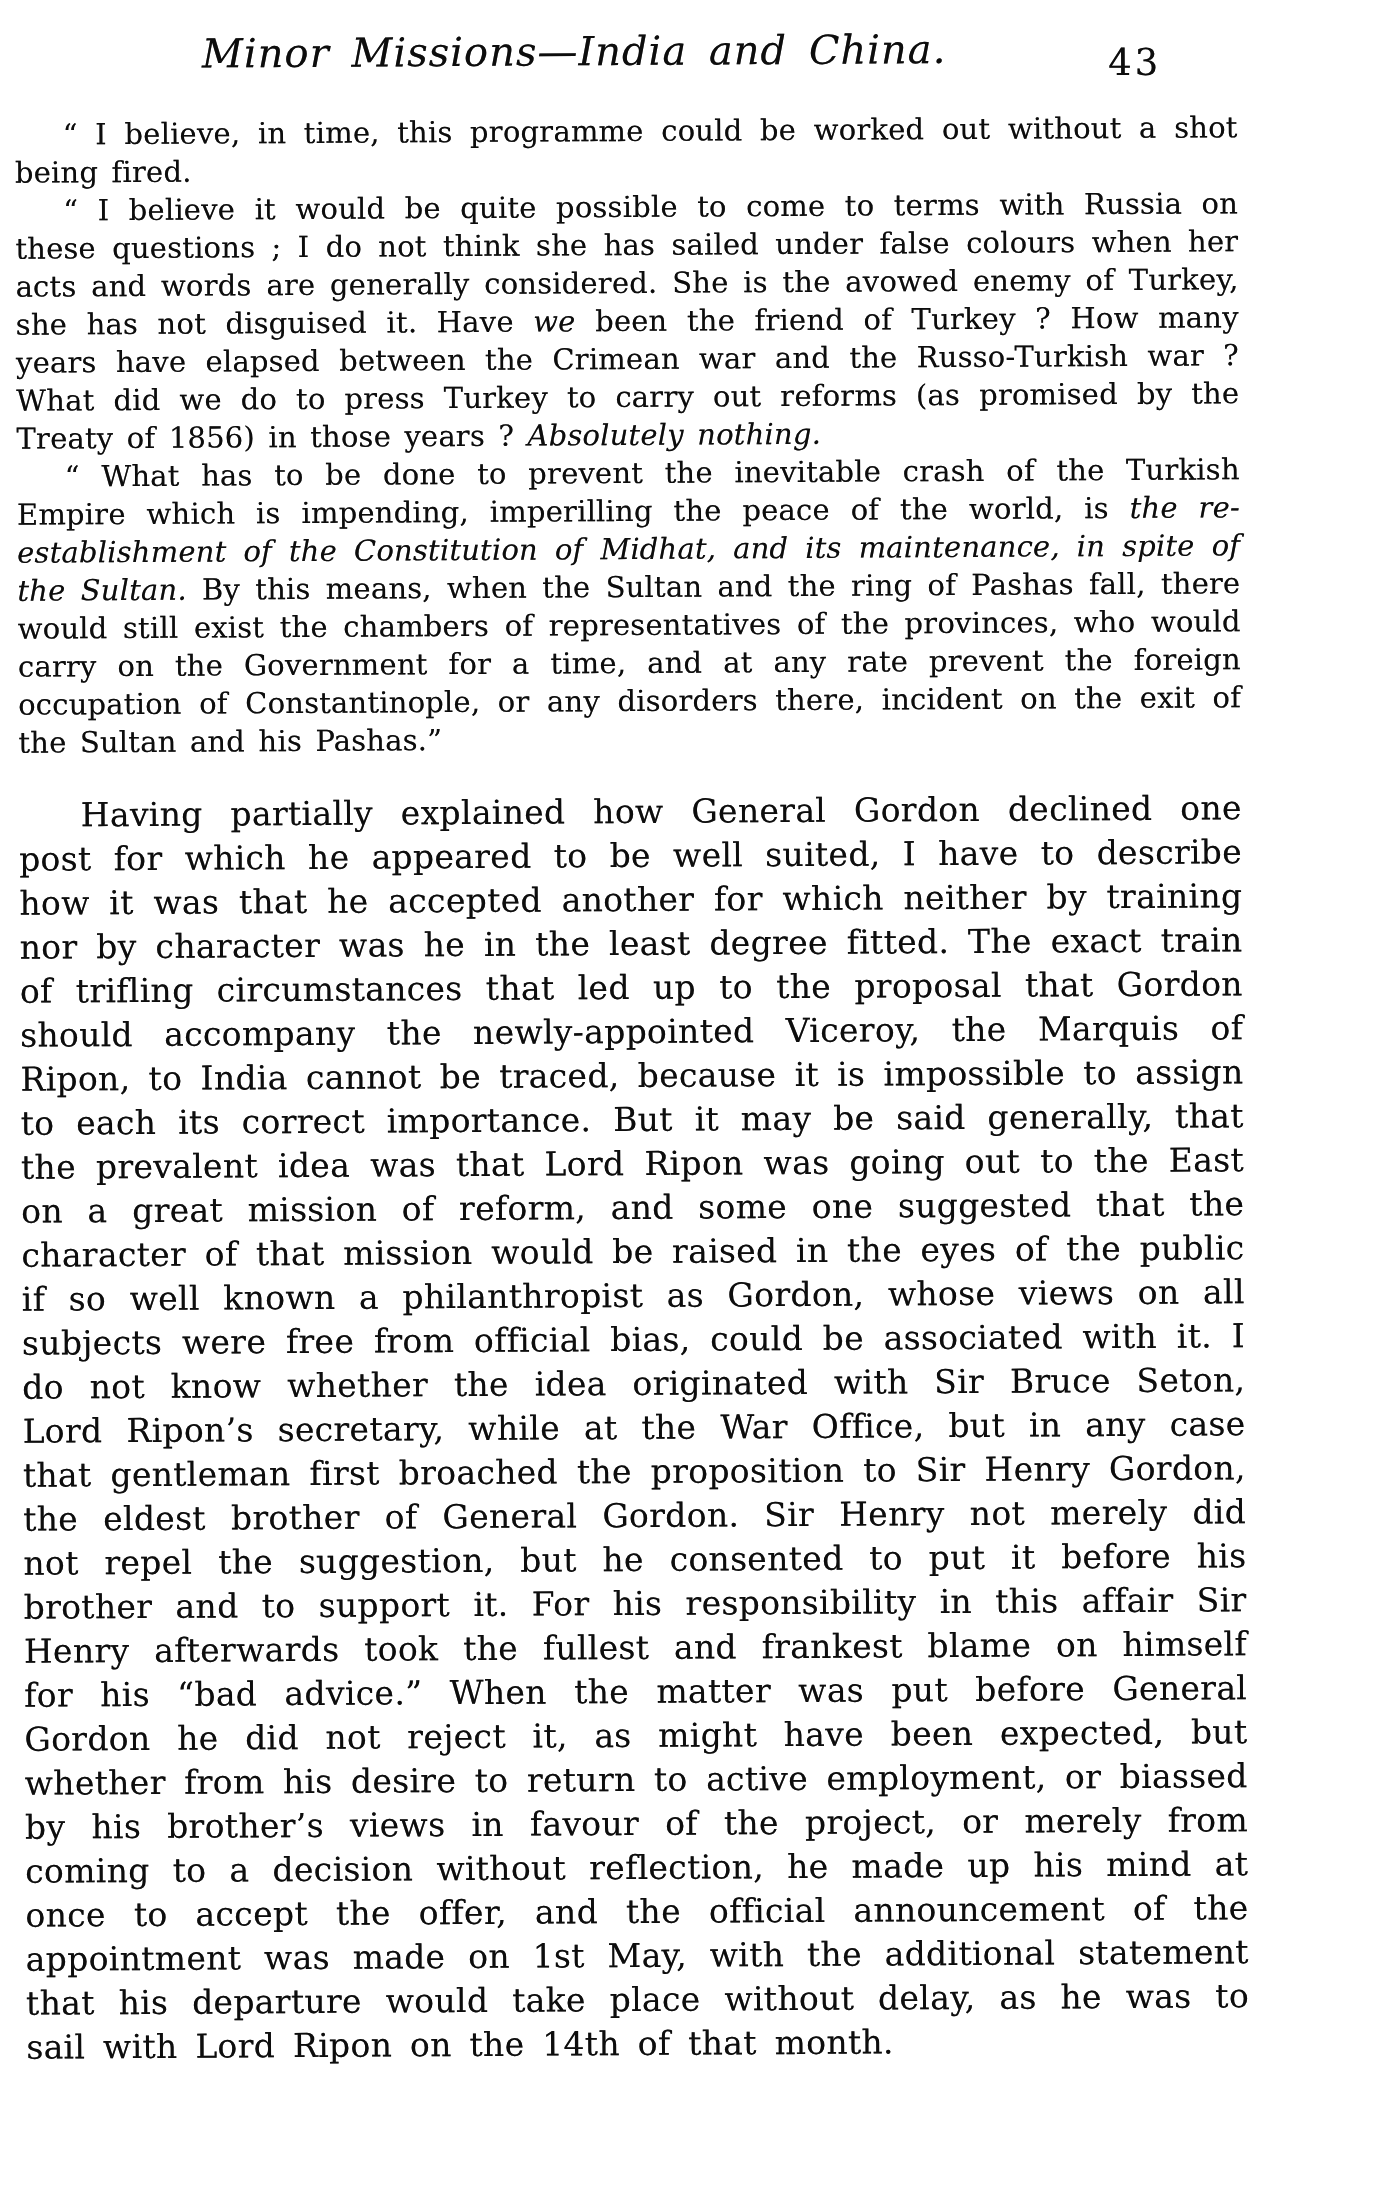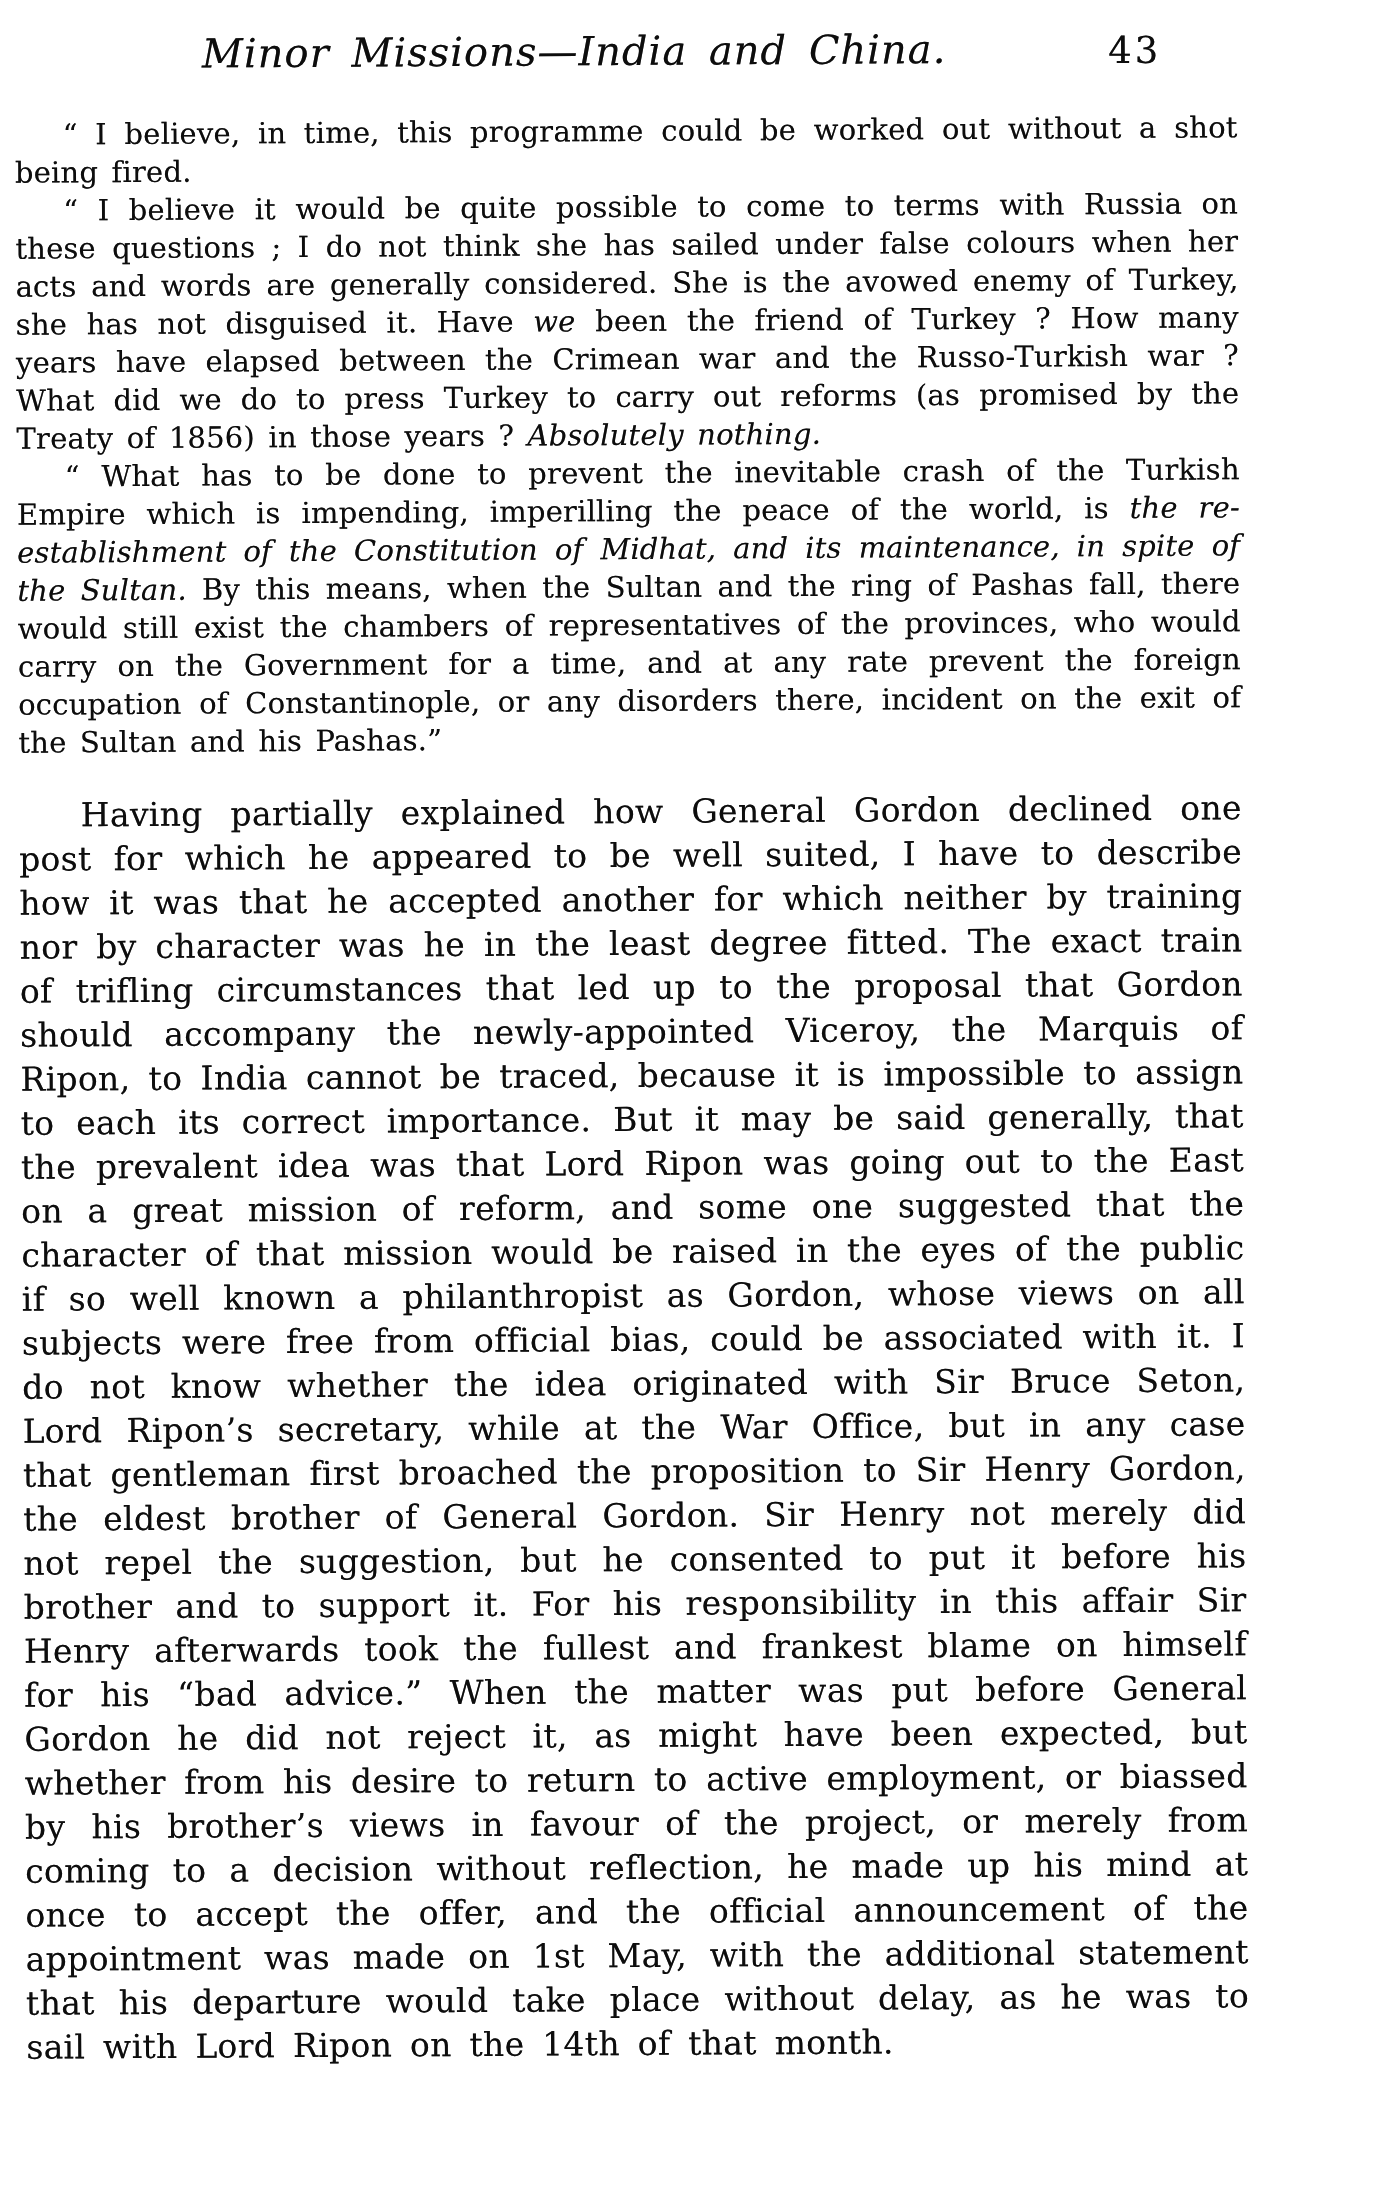--- a/index.html
+++ b/index.html
@@ -34,21 +34,21 @@
     text-align: center;
     font-style: italic;
     font-size: 40px;
     letter-spacing: 1px;
     word-spacing: 8px;
     white-space: nowrap;
   }
   .page-number {
     position: absolute;
     right: 76px;
-    top: 4px;
+    top: 16px;
     font-size: 37px;
     letter-spacing: 3px;
   }
   .quote-block {
     margin-top: 26px;
     font-size: 29px;
     line-height: 38px;
     text-align: justify;
     letter-spacing: 0.2px;
     word-spacing: 4px;

